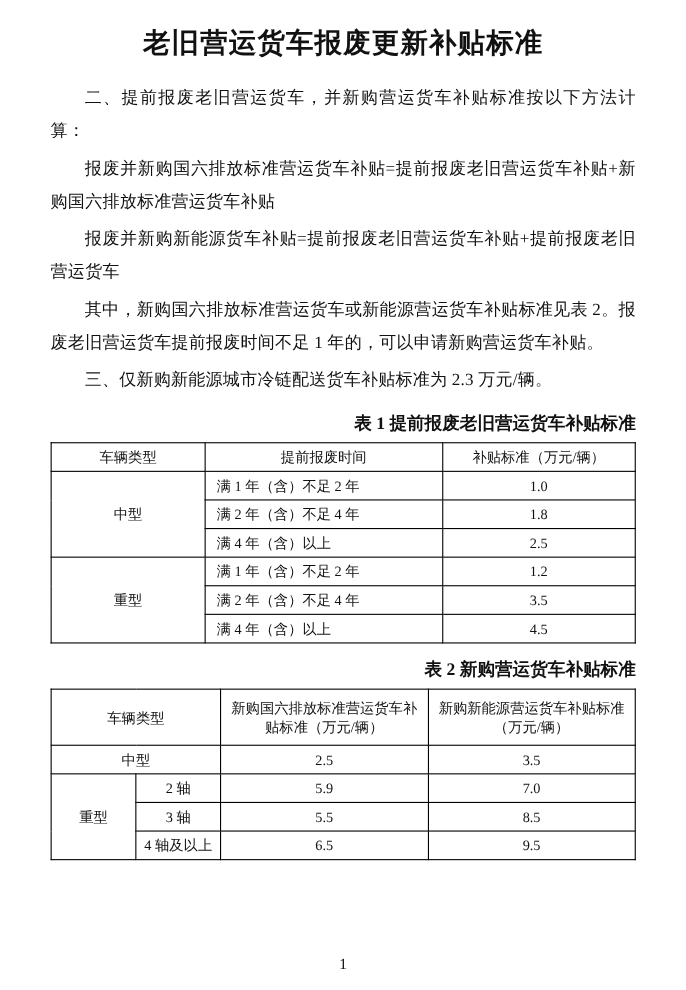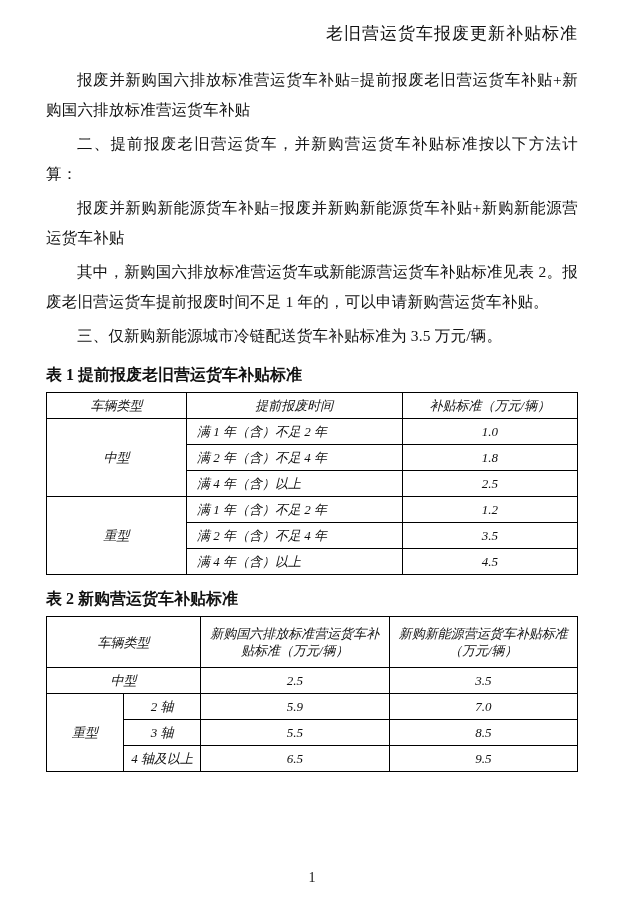--- a/index.html
+++ b/index.html
@@ -16,47 +16,46 @@
     overflow: hidden;
   }
   .page {
     width: 624px;
     height: 900px;
     box-sizing: border-box;
     padding: 14px 46px 0 46px;
     position: relative;
   }
   .doc-title {
-    text-align: right;
-    font-size: 17px;
-    font-weight: normal;
+    text-align: center;
+    font-size: 25px;
+    font-weight: bold;
     letter-spacing: 1px;
     margin: 8px 0 20px 0;
     font-family: "Liberation Serif", "DejaVu Serif", serif;
   }
   p.body-para {
     font-size: 15.5px;
     line-height: 30px;
     margin: 0 0 4px 0;
     text-indent: 2em;
     text-align: justify;
     letter-spacing: 0.2px;
   }
   .table-caption {
-    text-align: left;
+    text-align: right;
     font-size: 16px;
     font-weight: bold;
     margin: 14px 0 6px 0;
   }
   table {
     border-collapse: collapse;
     width: 100%;
     font-size: 13px;
     table-layout: fixed;
-    font-style: italic;
   }
   table td, table th {
     border: 1px solid #000000;
     padding: 2px 4px;
     text-align: center;
     vertical-align: middle;
     height: 21px;
     font-weight: normal;
     font-family: "Liberation Serif", "DejaVu Serif", serif;
   }
@@ -79,25 +78,25 @@
     font-size: 14px;
   }
 </style>
 </head>
 <body>
 
 <div class="page">
 
   <h1 class="doc-title">老旧营运货车报废更新补贴标准</h1>
 
+  <p class="body-para">二、提前报废老旧营运货车，并新购营运货车补贴标准按以下方法计算：</p>
   <p class="body-para">报废并新购国六排放标准营运货车补贴=提前报废老旧营运货车补贴+新购国六排放标准营运货车补贴</p>
-  <p class="body-para">二、提前报废老旧营运货车，并新购营运货车补贴标准按以下方法计算：</p>
-  <p class="body-para">报废并新购新能源货车补贴=报废并新购新能源货车补贴+新购新能源营运货车补贴</p>
+  <p class="body-para">报废并新购新能源货车补贴=提前报废老旧营运货车补贴+提前报废老旧营运货车</p>
   <p class="body-para">其中，新购国六排放标准营运货车或新能源营运货车补贴标准见表 2。报废老旧营运货车提前报废时间不足 1 年的，可以申请新购营运货车补贴。</p>
-  <p class="body-para">三、仅新购新能源城市冷链配送货车补贴标准为 3.5 万元/辆。</p>
+  <p class="body-para">三、仅新购新能源城市冷链配送货车补贴标准为 2.3 万元/辆。</p>
 
   <div class="table-caption">表 1 提前报废老旧营运货车补贴标准</div>
 
   <table class="t1">
     <tbody>
       <tr>
         <td class="c0">车辆类型</td>
         <td class="c1">提前报废时间</td>
         <td class="c2">补贴标准（万元/辆）</td>
       </tr>

